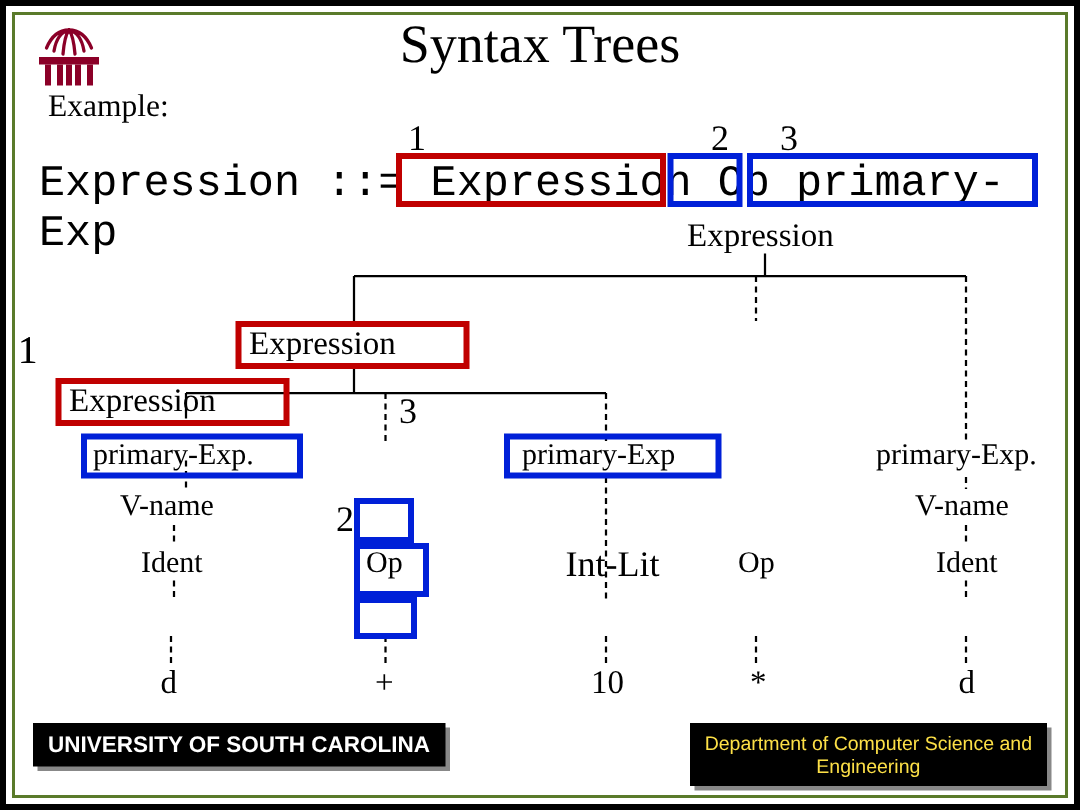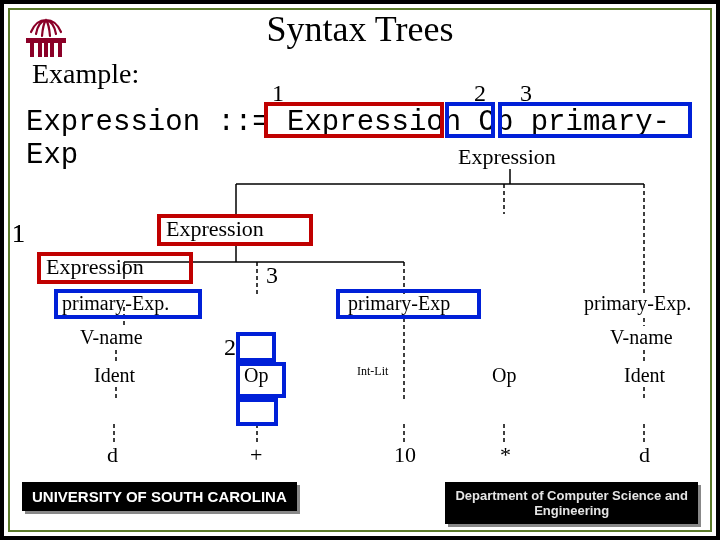--- a/index.html
+++ b/index.html
@@ -1,35 +1,35 @@
 <!DOCTYPE html>
 <html><head>
 <meta charset="utf-8">
 <style>
 body { margin:0; padding:0; font-family:"Times New Roman",serif; background:#fff; }
 .slide { width:720px; height:540px; position:relative; border:4px solid #000; box-sizing:border-box; background:#fff; overflow:hidden; }
 .slide::before { content:""; position:absolute; left:4px; right:4px; top:4px; bottom:4px; border:2px solid #5a7a2a; pointer-events:none; }
 .logo { position:absolute; left:12px; top:8px; width:60px; height:50px; }
 .logo svg { width:100%; height:100%; }
 .title { position:absolute; left:0; right:0; top:4px; text-align:center; font-size:36px; font-weight:normal; }
-.example { position:absolute; left:28px; top:54px; font-size:28px;text-align:center; }
+.example { position:absolute; left:28px; top:54px; font-size:21px;text-align:center; }
 .mono { font-family:"Courier New",monospace; }
 .grammar { position:absolute; left:22px; top:102px; font-size:29px; letter-spacing:0px; }
 .num1 { position:absolute; left:268px; top:76px; font-size:24px; }
 .num2 { position:absolute; left:470px; top:76px; font-size:24px; }
 .num3 { position:absolute; left:516px; top:76px; font-size:24px; }
 .box { position:absolute; border:4px solid; background:transparent; box-sizing:border-box; }
 .red { border-color:#c00000; }
 .blue { border-color:#0020d8; }
 .lbl { position:absolute; font-family:"Times New Roman",serif; }
 .side1 { position:absolute; left:8px; top:215px; font-size:26px; }
 .opbox { position:absolute; border:4px solid #0020d8; font-family:"Courier New",monospace; text-align:center; }
 .leaf { position:absolute; font-family:"Times New Roman",serif; font-size:22px; }
 .footer-left { position:absolute; left:18px; bottom:25px; background:#000; color:#fff; font-family:Arial,sans-serif; font-weight:bold; font-size:15px; padding:6px 10px; box-shadow:3px 3px 0 #888; }
-.footer-right { position:absolute; right:18px; bottom:12px; background:#000; color:#e5e5e5; font-family:Arial,sans-serif; font-weight:bold; font-size:13px; padding:6px 10px; text-align:center; box-shadow:3px 3px 0 #888; }
+.footer-right { position:absolute; right:18px; bottom:12px; background:#000; color:#fde047; font-family:Arial,sans-serif; font-weight:normal; font-size:13px; padding:6px 10px; text-align:center; box-shadow:3px 3px 0 #888; }
 svg.lines { position:absolute; left:0; top:0; width:712px; height:532px; pointer-events:none; }
 </style>
 </head>
 <body>
 
 <div class="slide">
 
   <div class="logo">
     <svg viewBox="0 0 60 50">
       <path d="M30 8 Q20 8 15 20 M30 8 Q22 10 20 22 M30 8 Q27 12 26 24 M30 8 Q33 12 34 24 M30 8 Q38 10 40 22 M30 8 Q40 8 45 20" stroke="#8b0028" stroke-width="2.2" fill="none" stroke-linecap="round"></path>
@@ -103,21 +103,21 @@
   <div class="lbl" style="left:580px; top:288px; font-size:20px;">primary-Exp.</div>
 
   <div class="lbl" style="left:76px; top:322px; font-size:20px;">V-name</div>
   <div class="lbl" style="left:606px; top:322px; font-size:20px;">V-name</div>
   <div class="lbl" style="left:220px; top:330px; font-size:24px;">2</div>
   <div class="box blue" style="left:232px; top:328px; width:40px; height:30px;"></div>
 
   <div class="lbl" style="left:90px; top:360px; font-size:20px;">Ident</div>
   <div class="opbox" style="left:232px; top:358px; width:42px; height:28px;"></div>
   <div class="lbl" style="left:240px; top:360px; font-size:20px;">Op</div>
-  <div class="lbl" style="left:353px; top:360px; font-size:12px;">Int-Lit</div>
+  <div class="lbl" style="left:373px; top:360px; font-size:24px;">Int-Lit</div>
   <div class="lbl" style="left:488px; top:360px; font-size:20px;">Op</div>
   <div class="lbl" style="left:620px; top:360px; font-size:20px;">Ident</div>
 
   <div class="side1">1</div>
 
   <div class="box blue" style="left:232px; top:394px; width:42px; height:28px;"></div>
 
   <div class="leaf" style="left:103px; top:438px;">d</div>
   <div class="leaf" style="left:246px; top:438px;">+</div>
   <div class="leaf" style="left:390px; top:438px;text-align:right;">10</div>

